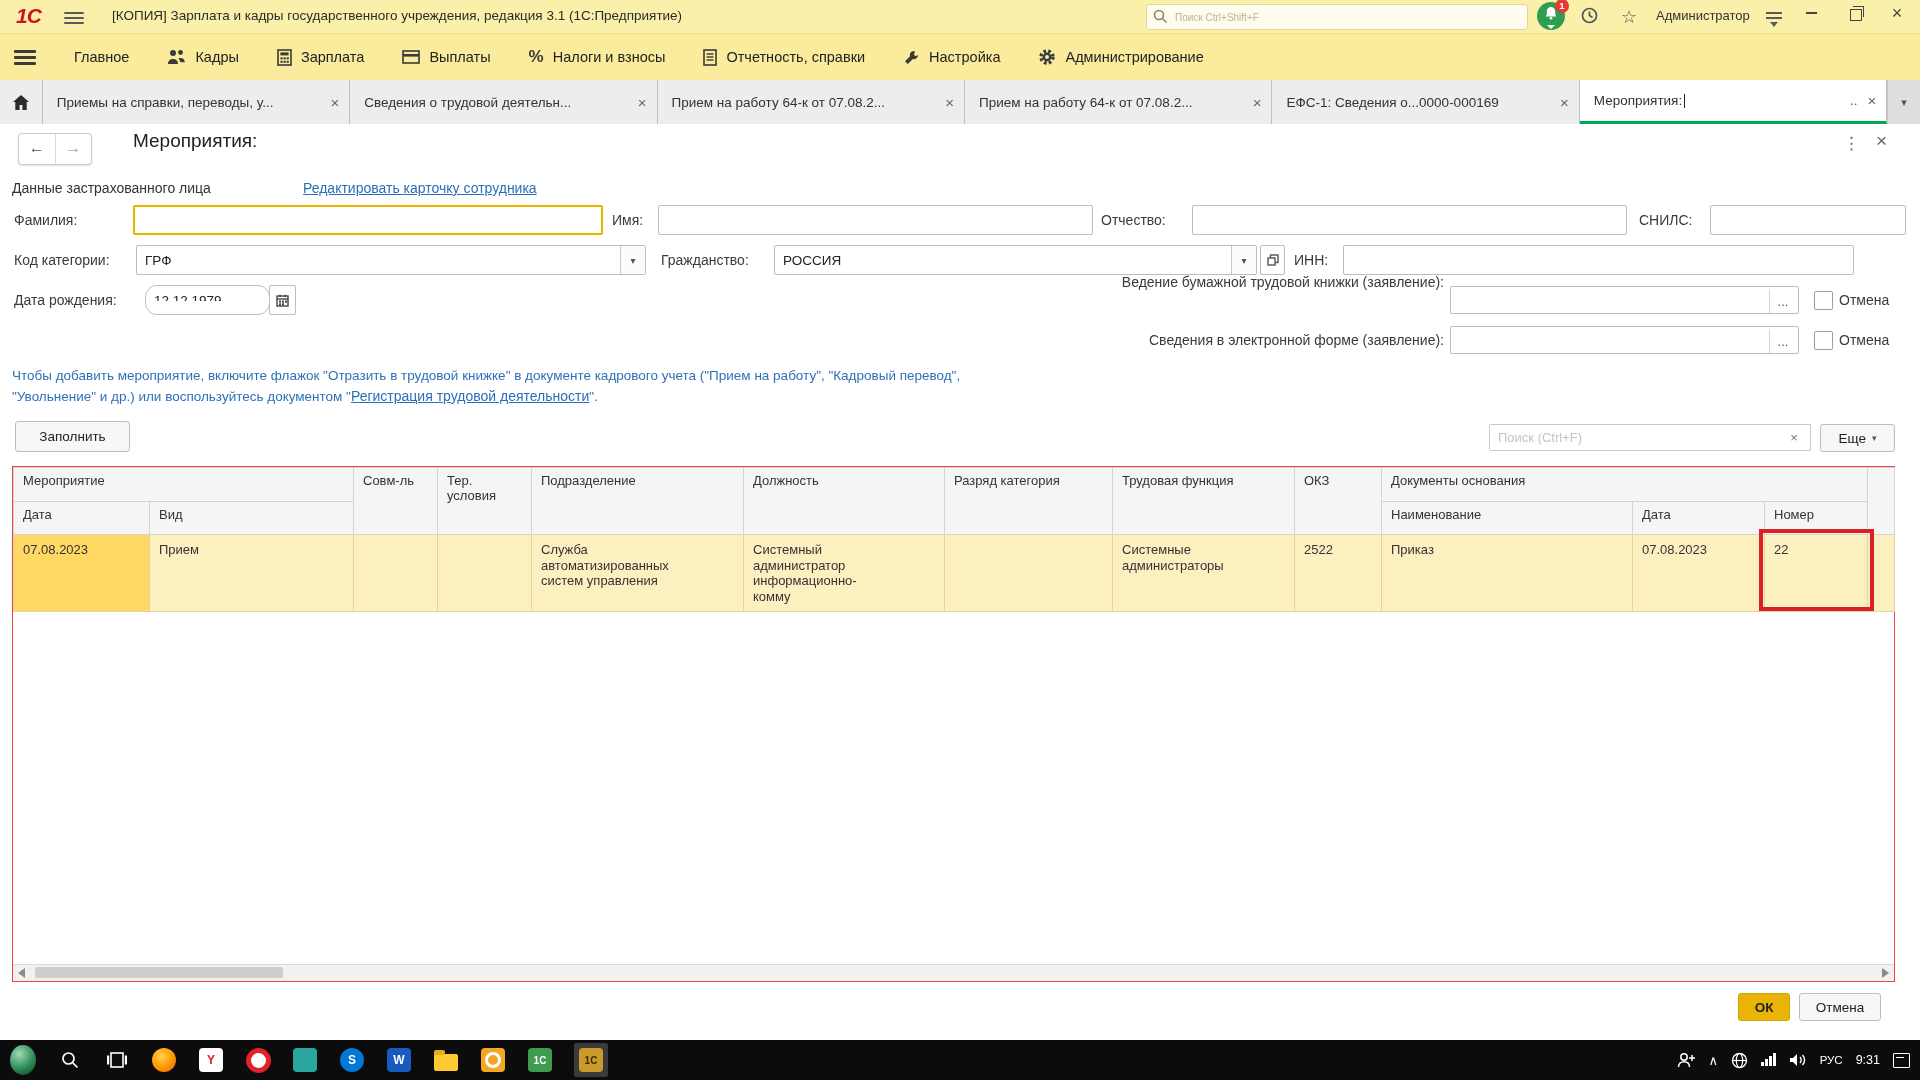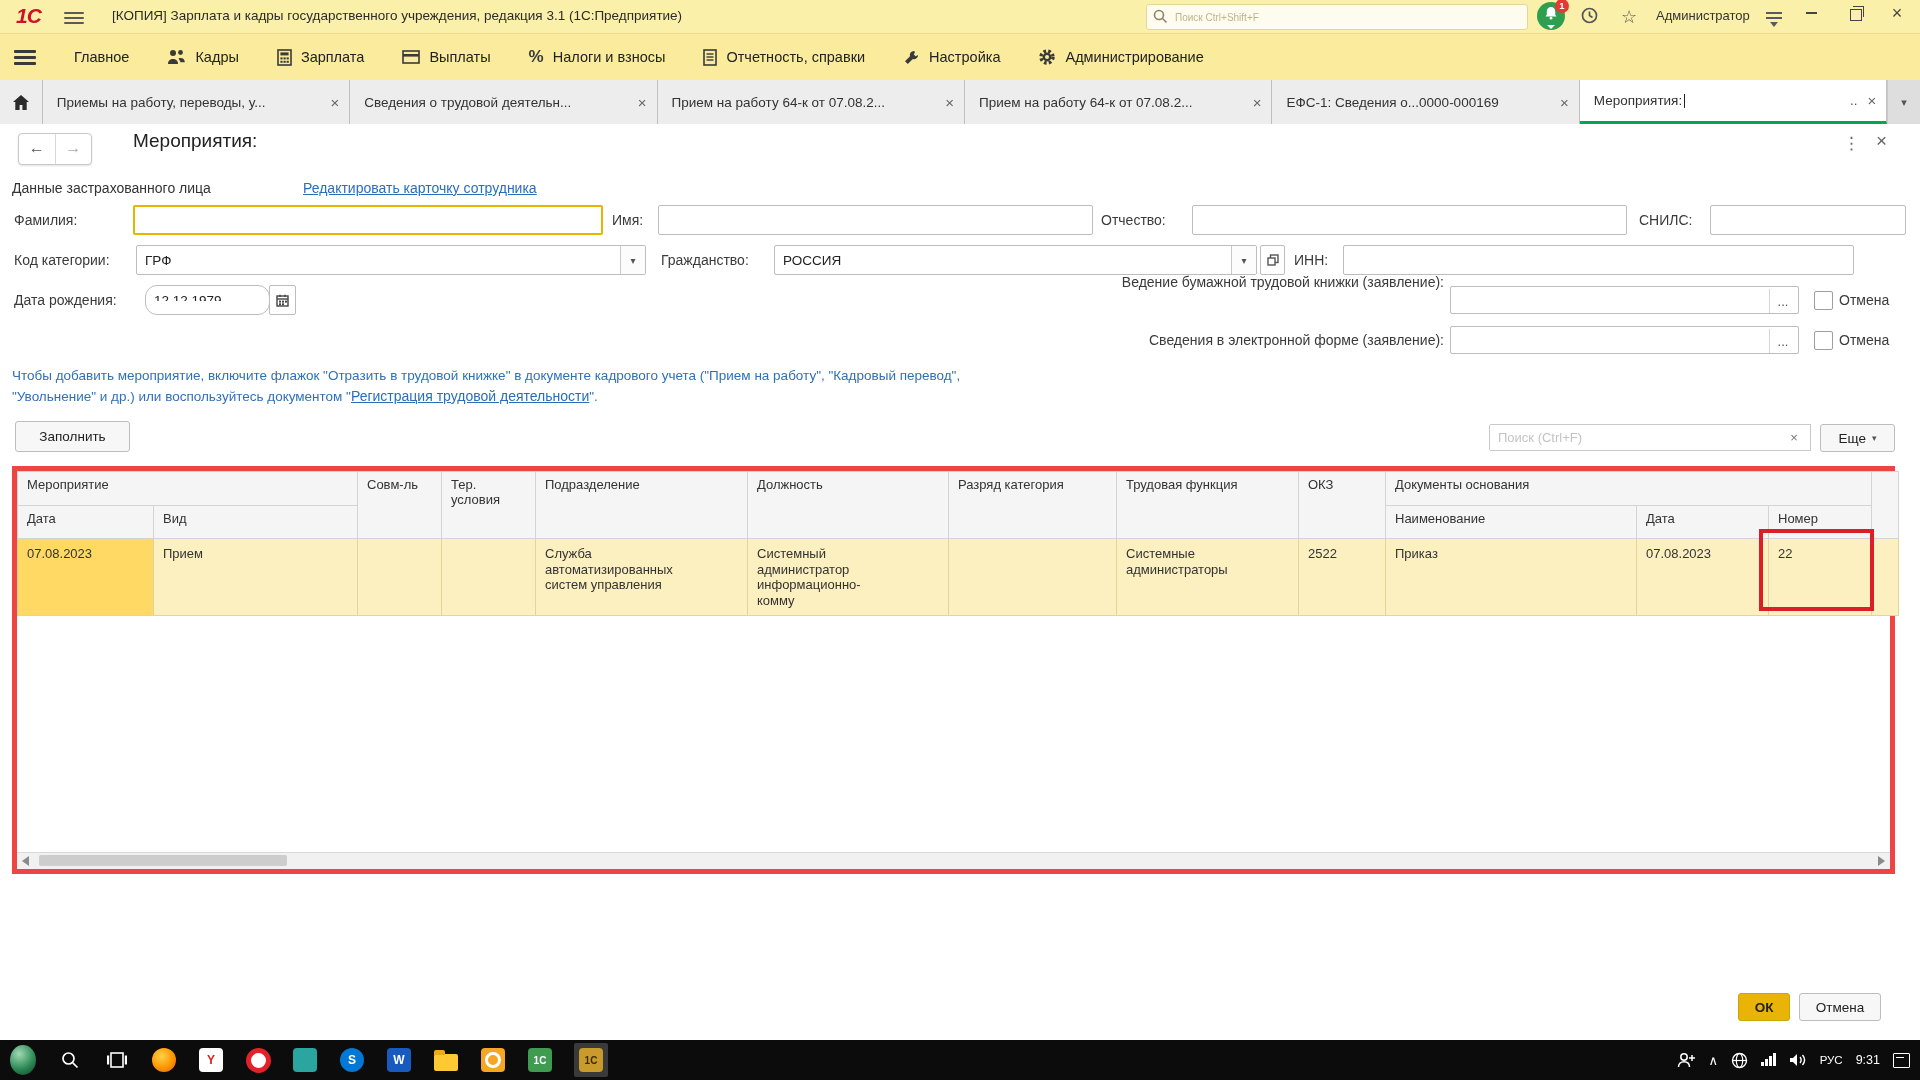--- a/index.html
+++ b/index.html
@@ -77,21 +77,21 @@
 
   .btn{position:absolute;background:#F7F7F7;border:1px solid #BDBDBD;border-radius:3px;box-sizing:border-box;font-size:13.5px;color:#222;display:flex;align-items:center;justify-content:center;}
   .btn-yellow{background:#eab308;border-color:#C9A800;font-weight:bold;}
 
   .tsearch{position:absolute;left:1489px;top:300px;width:290px;height:27px;border:1px solid #C9C9C9;border-radius:2px 0 0 2px;box-sizing:border-box;}
   .tsearch input{width:100%;height:100%;border:none;outline:none;background:#fff;font-size:13px;color:#333;padding:0 8px;box-sizing:border-box;font-family:"Liberation Sans",sans-serif;}
   .tsearch input::placeholder{color:#C4C4C4;}
   .tsearch-x{position:absolute;left:1778px;top:300px;width:33px;height:27px;border:1px solid #C9C9C9;border-left:none;box-sizing:border-box;display:flex;align-items:center;justify-content:center;color:#777;font-size:13px;background:#fff;}
 
   
-  .grid{position:absolute;left:12px;top:342px;width:1883px;height:408px;border:5px solid #ef4444;background:#fff;box-sizing:border-box;}
+  .grid{position:absolute;left:12px;top:342px;width:1883px;height:516px;border:1px solid #ef4444;background:#fff;box-sizing:border-box;}
   table.ev{border-collapse:collapse;table-layout:fixed;width:1881px;font-size:13px;}
   table.ev th{background:#F5F5F5;border:1px solid #D4D4D4;font-weight:normal;text-align:left;padding:5px 9px;vertical-align:top;color:#333;box-sizing:border-box;}
   table.ev tr.h1 th{height:34px;}
   table.ev tr.h2 th{height:33px;}
   table.ev td{border:1px solid #E3D49B;padding:7px 9px;vertical-align:top;color:#333;box-sizing:border-box;height:70px;line-height:15.5px;}
   tr.datarow td{background:#FDF0C0;}
   tr.datarow td.cur{background:#FFD964;}
   .w110{max-width:112px;}
   .w150{max-width:152px;}
   .hscroll{position:absolute;left:0;bottom:0;width:100%;height:16px;background:#F1F1F1;border-top:1px solid #DADADA;}
@@ -239,21 +239,21 @@
     </div>
   </div>
 
   <div class="tabstrip">
     <div class="hometab">
       <svg width="18" height="17" viewBox="0 0 18 17">
           <path d="M9 1 1 8h2.3v8h4.3v-5h2.8v5h4.3V8H17z" fill="#2b2b2b"></path>
         </svg>
     </div>
     <div class="tab">
-      <span class="lbl">Приемы на работу, переводы, у...</span>
+      <span class="lbl">Приемы на справки, переводы, у...</span>
       <span class="x">×</span>
     </div>
     <div class="tab">
       <span class="lbl">Сведения о трудовой деятельн...</span>
       <span class="x">×</span>
     </div>
     <div class="tab">
       <span class="lbl">Прием на работу 64-к от 07.08.2...</span>
       <span class="x">×</span>
     </div>

